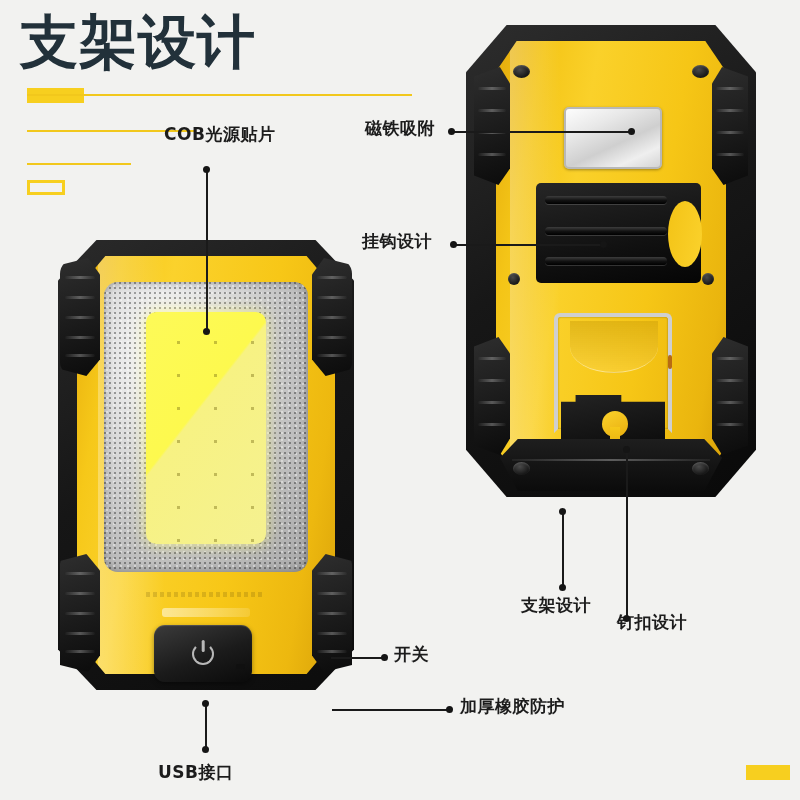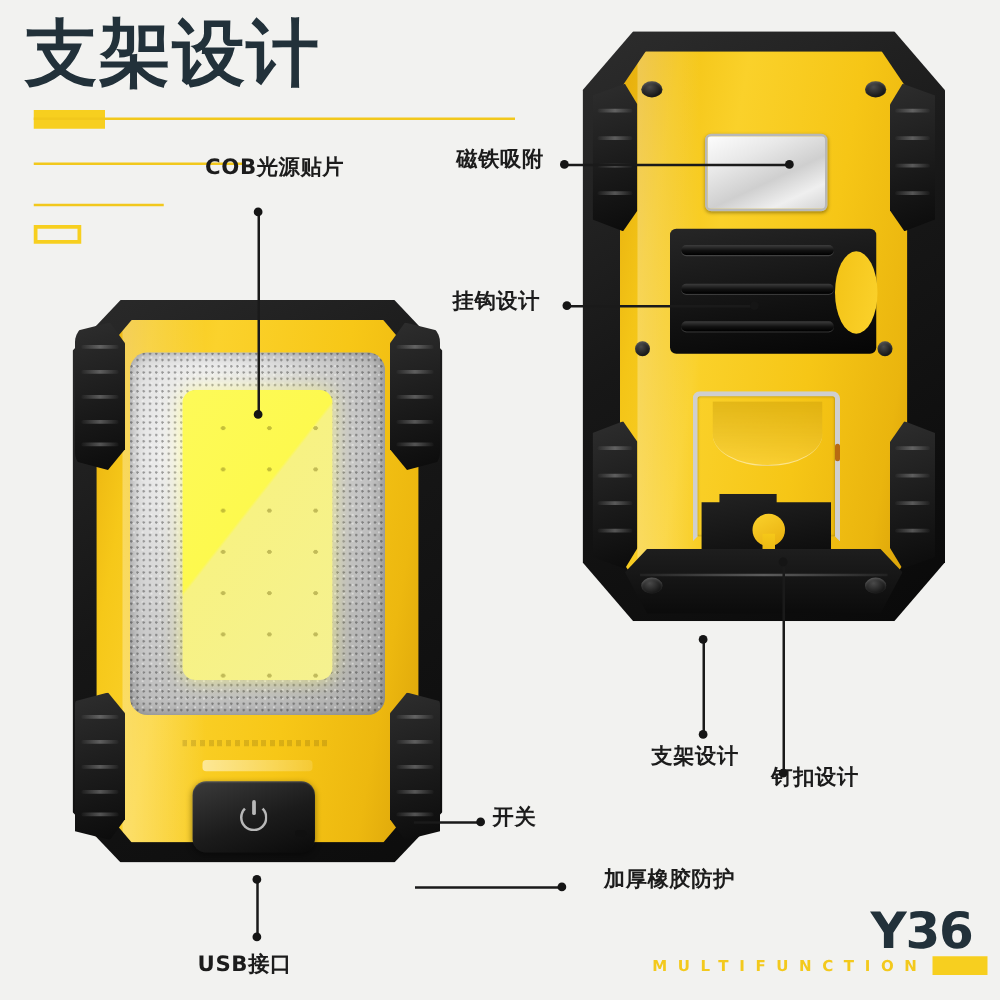--- a/index.html
+++ b/index.html
@@ -519,26 +519,24 @@
 
   <div class="callout" style="left:617px; top:612px;">钉扣设计</div>
   <div class="lead-line lead-v" style="left:626px; top:450px; height:168px;"></div>
   <div class="dot" style="left:623px; top:446px;"></div>
   <div class="dot" style="left:623px; top:615px;"></div>
 
   <div class="callout" style="left:394px; top:644px;">开关</div>
   <div class="lead-line lead-h" style="left:331px; top:657px; width:52px;"></div>
   <div class="dot" style="left:381px; top:654px;"></div>
 
-  <div class="callout" style="left:483px; top:696px;font-family:Liberation Mono, monospace;">加厚橡胶防护</div>
+  <div class="callout" style="left:460px; top:696px;">加厚橡胶防护</div>
   <div class="lead-line lead-h" style="left:332px; top:709px; width:116px;"></div>
   <div class="dot" style="left:446px; top:706px;"></div>
 
   <div class="callout" style="left:158px; top:762px;">USB接口</div>
   <div class="lead-line lead-v" style="left:205px; top:704px; height:45px;"></div>
   <div class="dot" style="left:202px; top:700px;"></div>
   <div class="dot" style="left:202px; top:746px;"></div>
 
-  <div class="brand-model">Y36</div>
-  <div class="brand-sub">MULTIFUNCTION</div>
   <div class="brand-block"></div>
 
 </div>
 
 </body></html>

